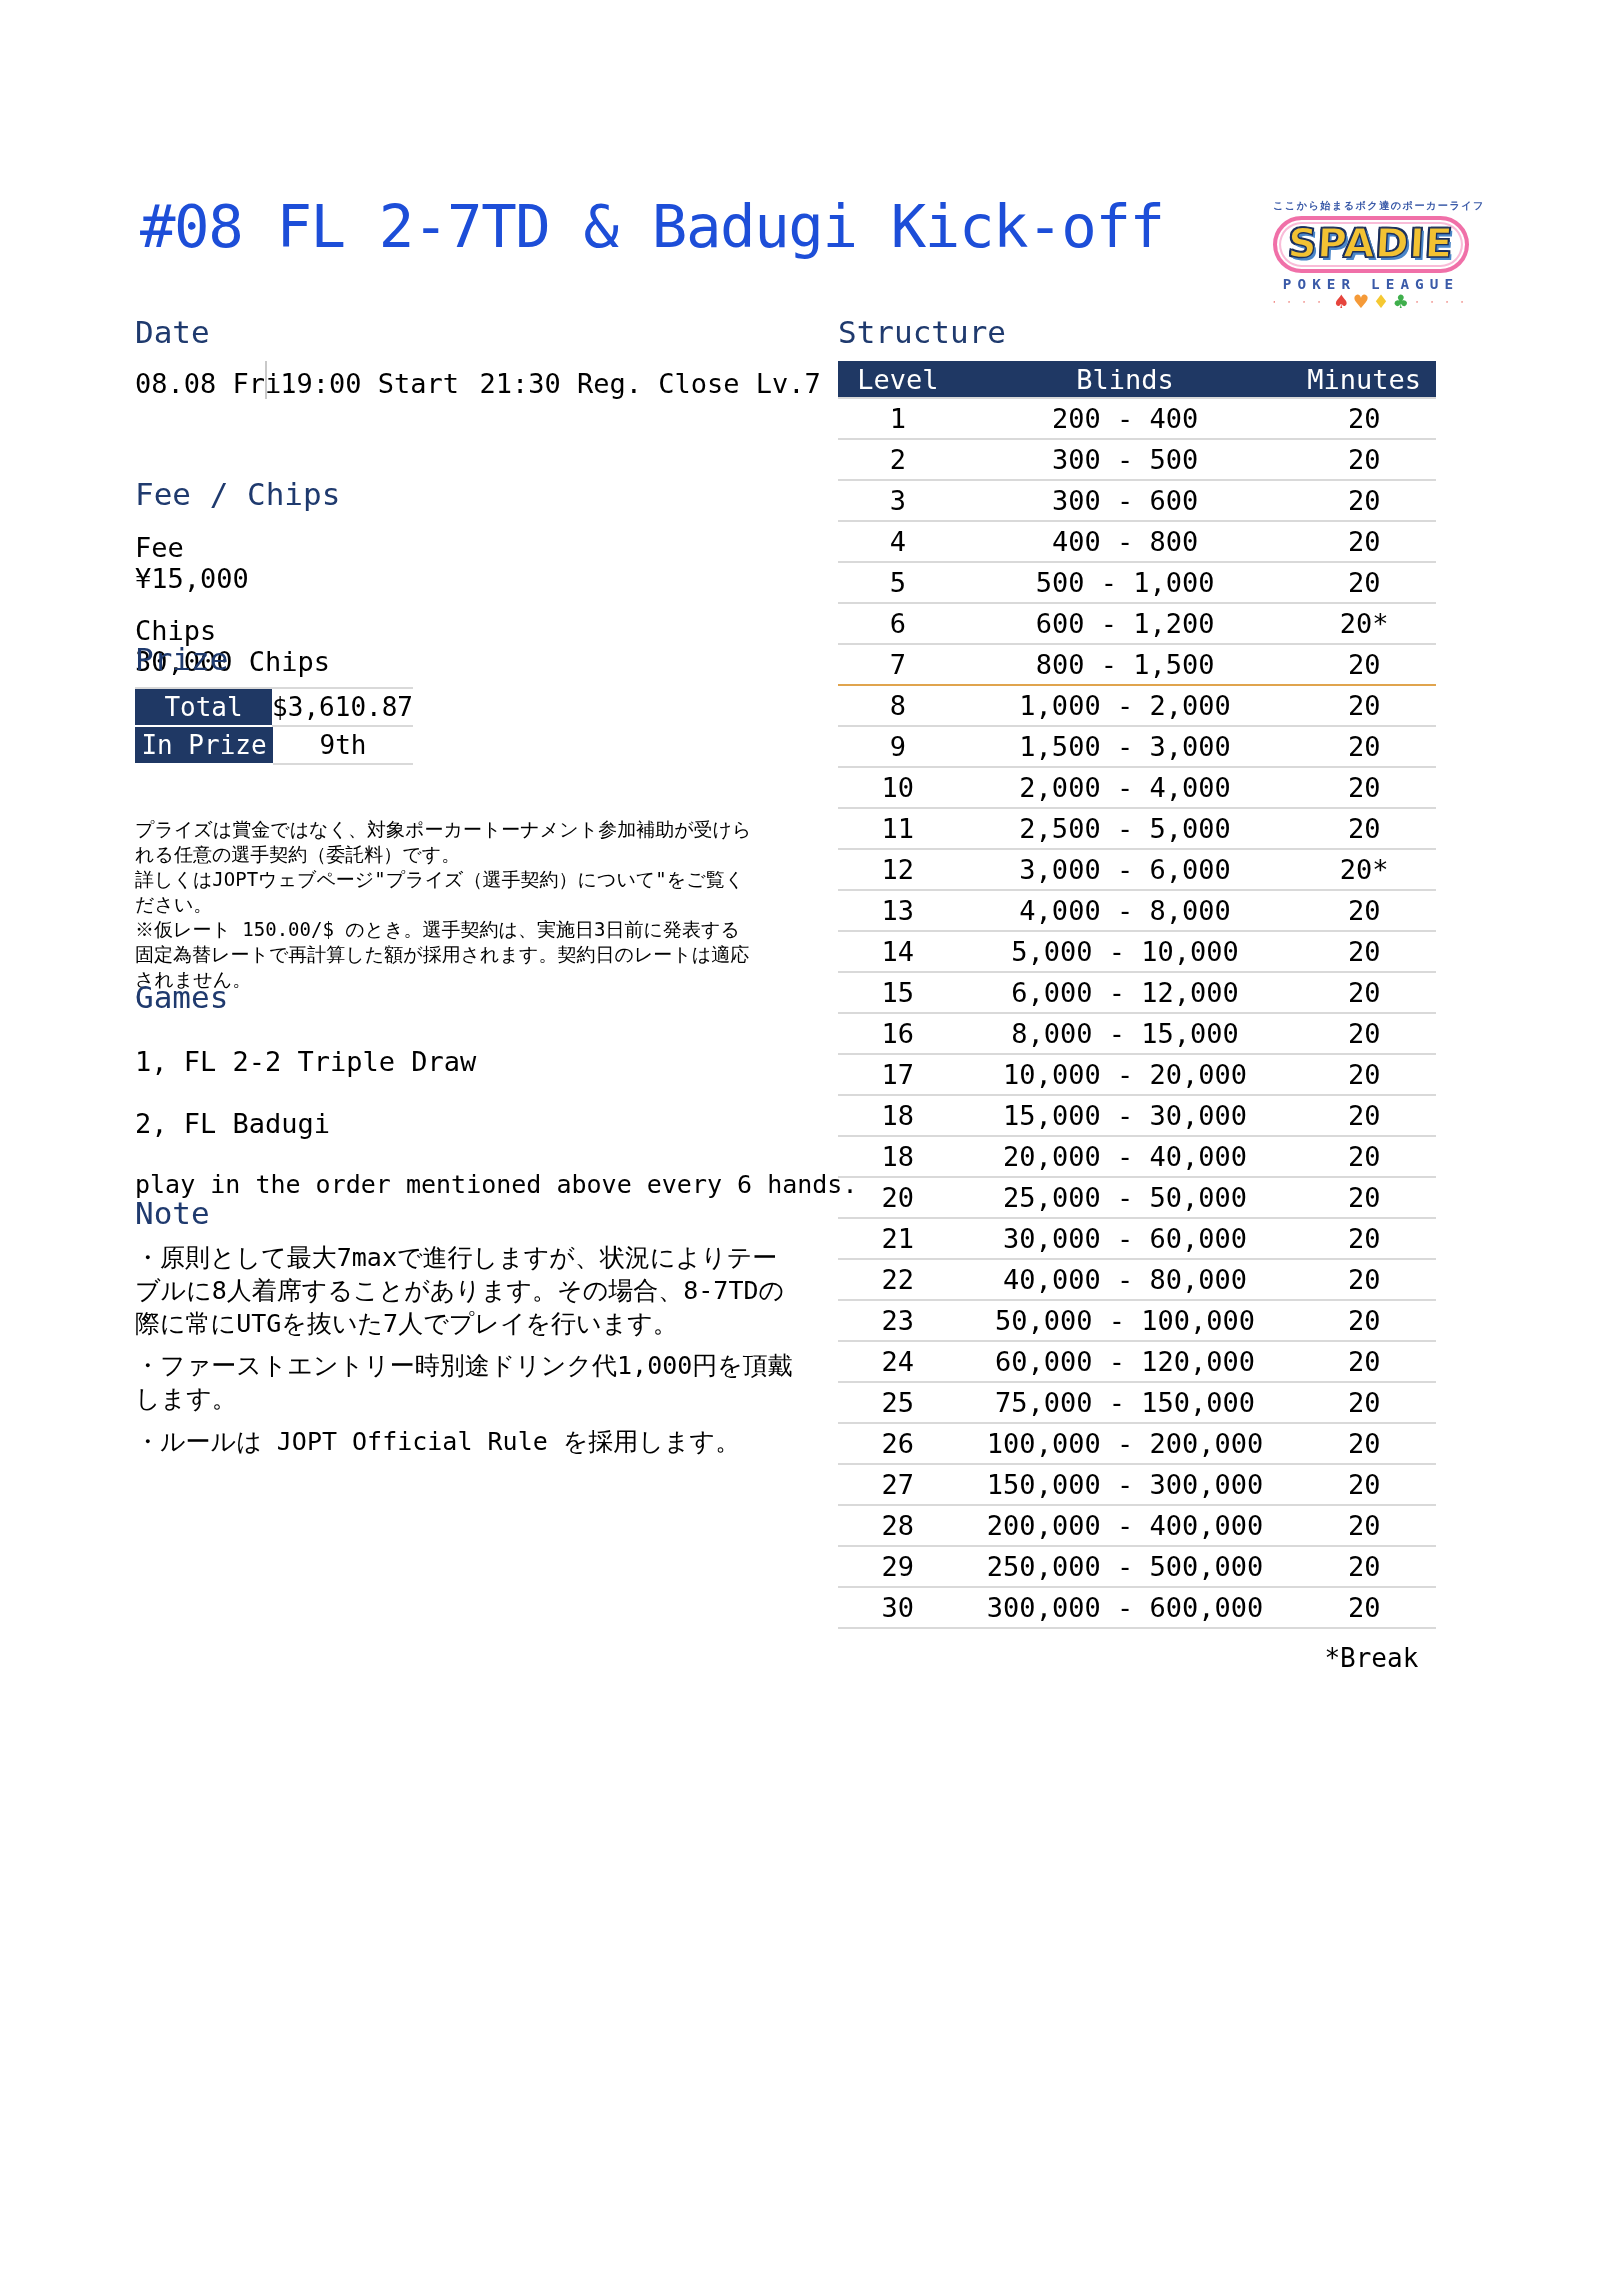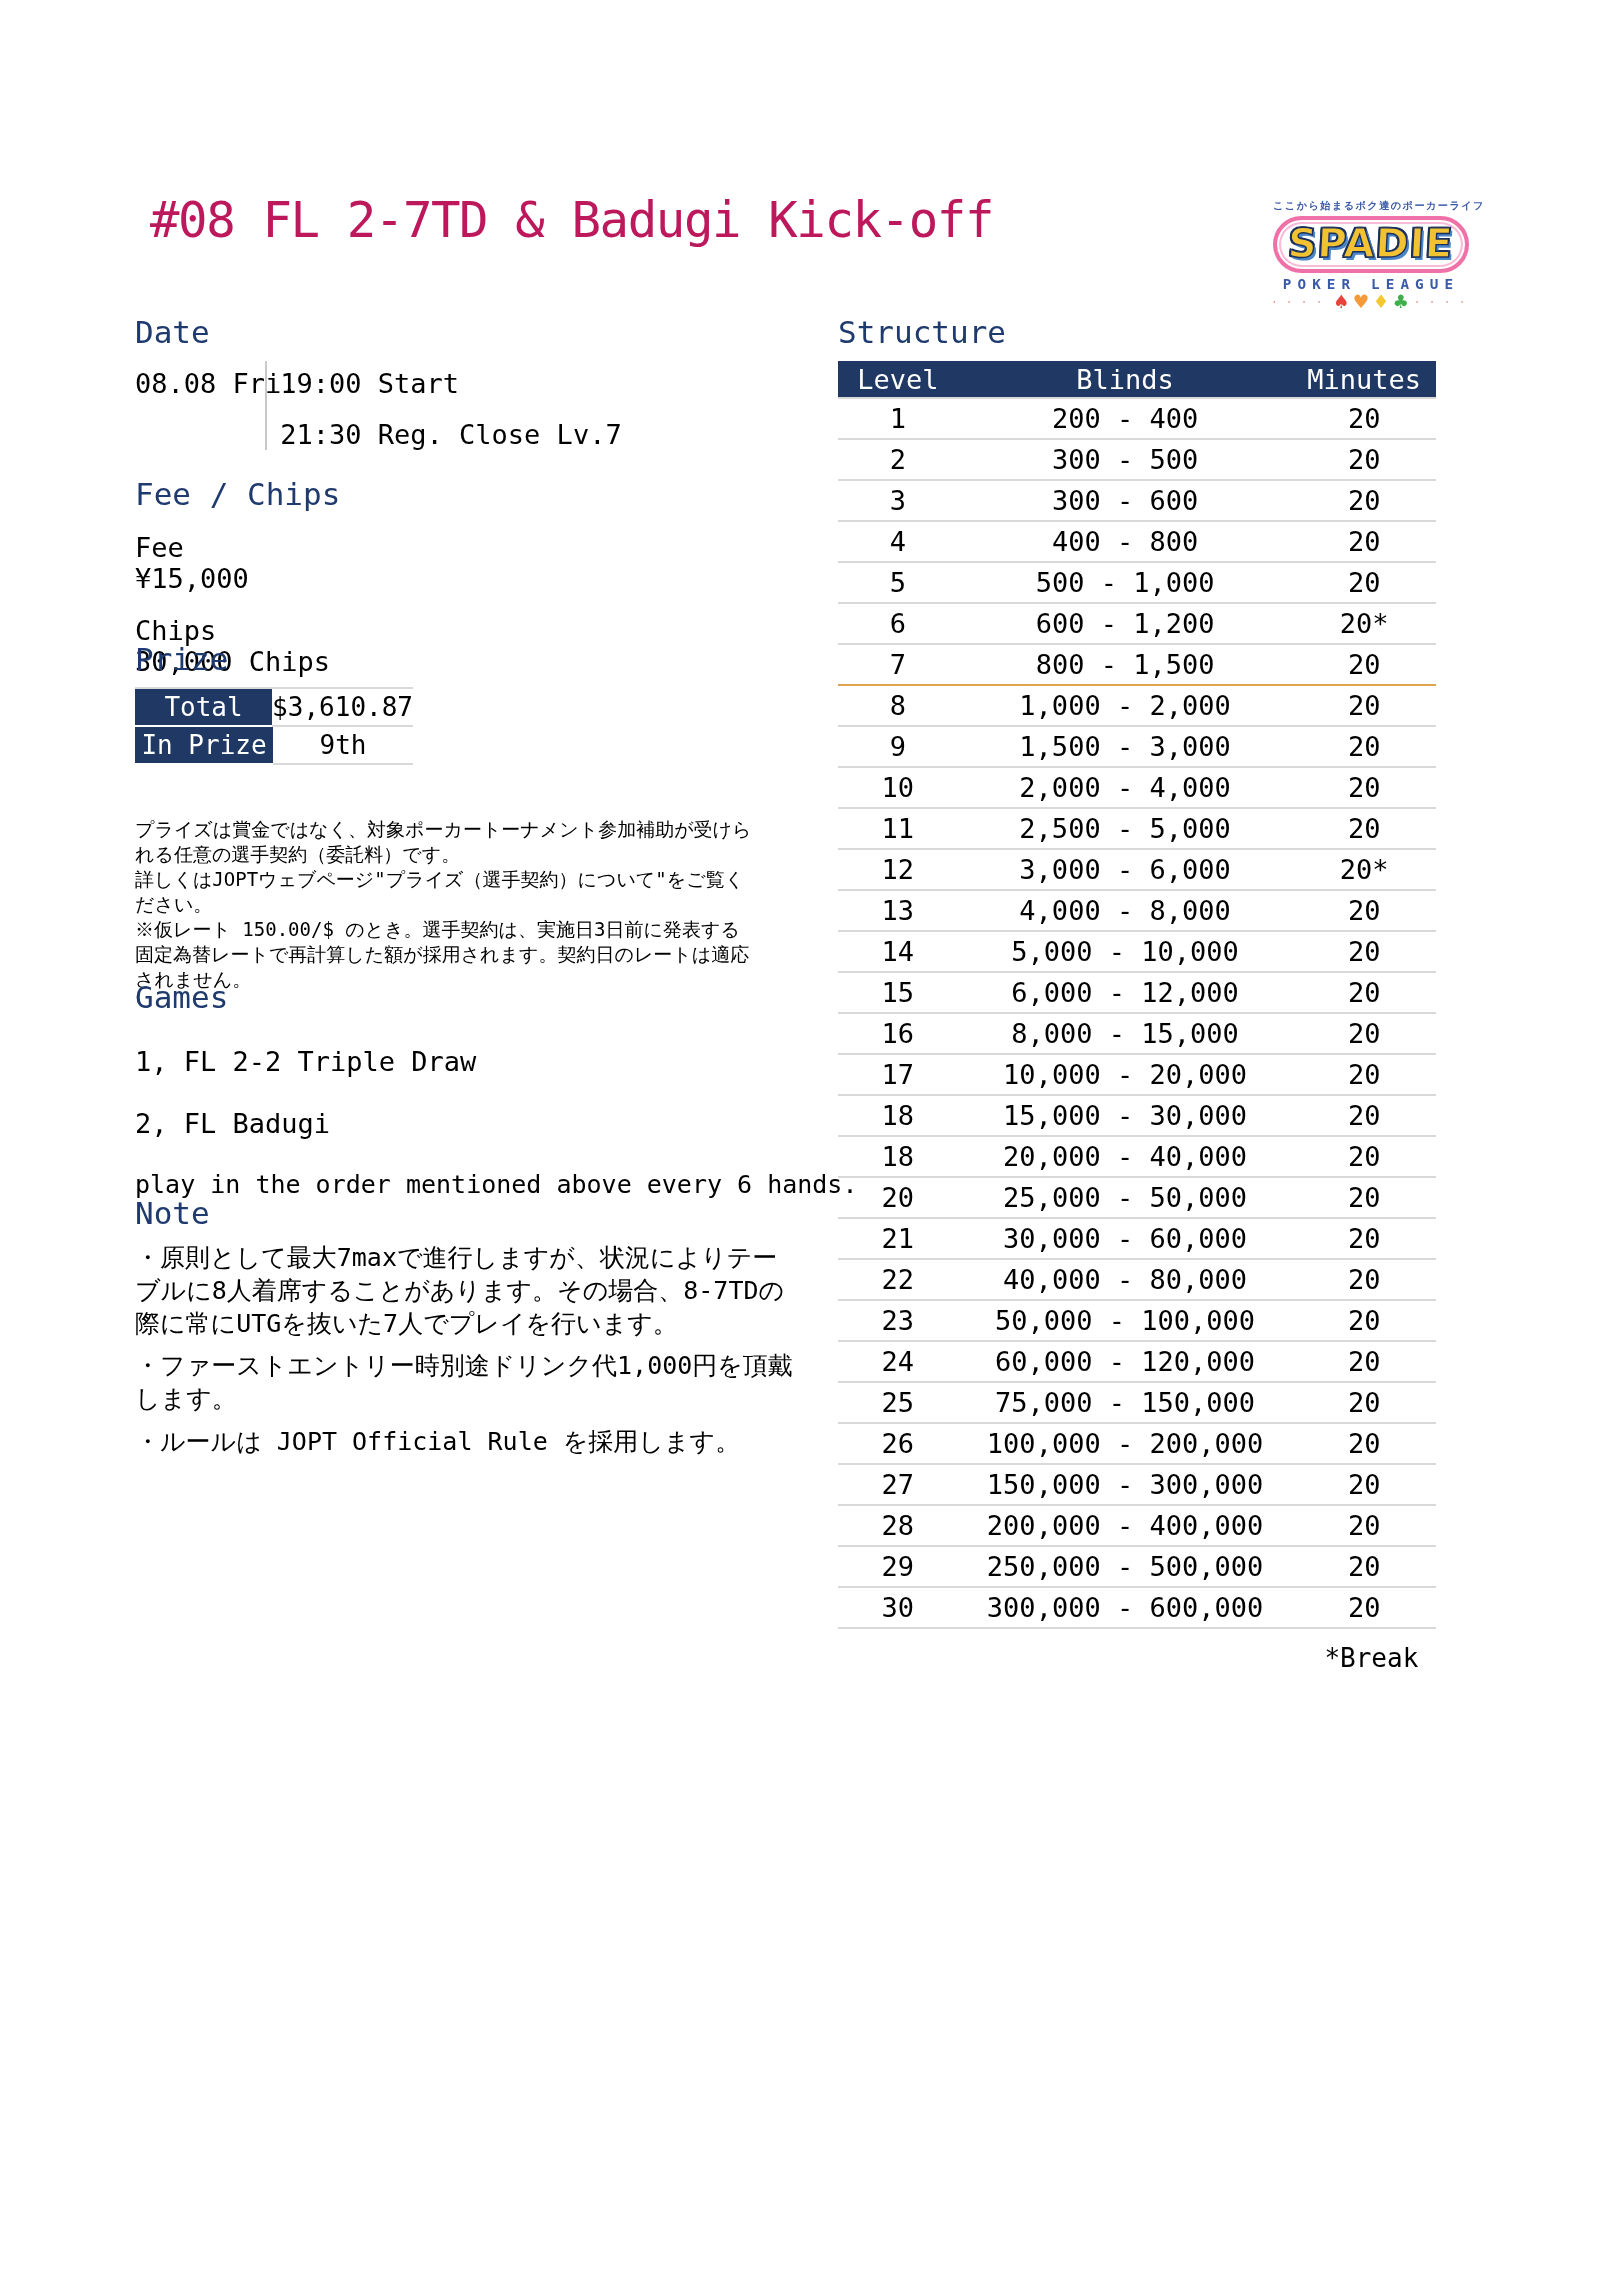--- a/index.html
+++ b/index.html
@@ -2,21 +2,21 @@
 <html style="font-size:11px"><head>
 <meta charset="utf-8">
 <style>
   * { margin:0; padding:0; box-sizing:border-box; }
   html,body { background:#ffffff; }
   .page {
     position:relative; width:1622px; height:2295px; background:#ffffff;
     font-family:"DejaVu Sans Mono","Liberation Mono",monospace; color:#000;
     overflow:hidden;
   }
-  .title { position:absolute; left:150px; top:192px; font-size:49px; letter-spacing:-1.4px; white-space:nowrap; color:#be185d; }
+  .title { position:absolute; left:140px; top:192px; font-size:59px; letter-spacing:-1.4px; white-space:nowrap; color:#1d4ed8; }
 
   
   .logo { position:absolute; left:1273px; top:199px; width:196px; text-align:center; }
   .logo-tagline { font-size:10.2px; color:#3a5aa8; font-weight:bold; letter-spacing:1.4px; white-space:nowrap; }
   .logo-badge { margin-top:3.4px; border:4.1px solid #f070a8; border-radius:29px; padding:0 4.1px 2.7px; background:#fff;
                 box-shadow: inset 0 0 0 2px #ffffff, inset 0 0 0 4.1px #f9bcd8; }
   .logo-brand { font-family:"DejaVu Sans","Liberation Sans",sans-serif; font-size:40px; font-weight:bold;
                 color:#f2c233; letter-spacing:0.7px; transform:skewX(-3deg); display:inline-block;
                 -webkit-text-stroke:1.4px #1a2f5e;
                 text-shadow:2.7px 2.7px 0 #4a86c8, -1.4px -1.4px 0 #1a2f5e, 1.4px -1.4px 0 #1a2f5e, -1.4px 1.4px 0 #1a2f5e, 1.4px 1.4px 0 #1a2f5e; }
@@ -28,21 +28,21 @@
 
   
   .heading { color:var(--navy-heading,#1f3a6e); font-size:31px; white-space:nowrap; }
   .body-text { font-size:27px; white-space:nowrap; }
 
   
   .section-date { position:absolute; left:135px; top:314px; }
   .date-body { display:flex; margin-top:11px; }
   .date-day { font-size:27px; width:127px; padding-top:6.8px; white-space:nowrap; }
   .date-divider { width:2px; background:#c9c9c9; margin:0 13.6px 0 2.7px; }
-  .date-times { display:flex; flex-direction:column; gap:20.4px; padding-top:6.8px; }
+  .date-times { display:flex; flex-direction:row; gap:20.4px; padding-top:6.8px; }
 
   
   .section-fee { position:absolute; left:135px; top:476px; }
   .kv-row { display:flex; margin-top:20.4px;flex-direction:column; }
   .kv-label { width:136px; }
 
   
   .section-prize { position:absolute; left:135px; top:641px; }
   .prize-table { margin-top:9.5px; width:278px; border-top:2px solid #d9d9d9; }
   .prize-row { display:flex; height:38px; }

